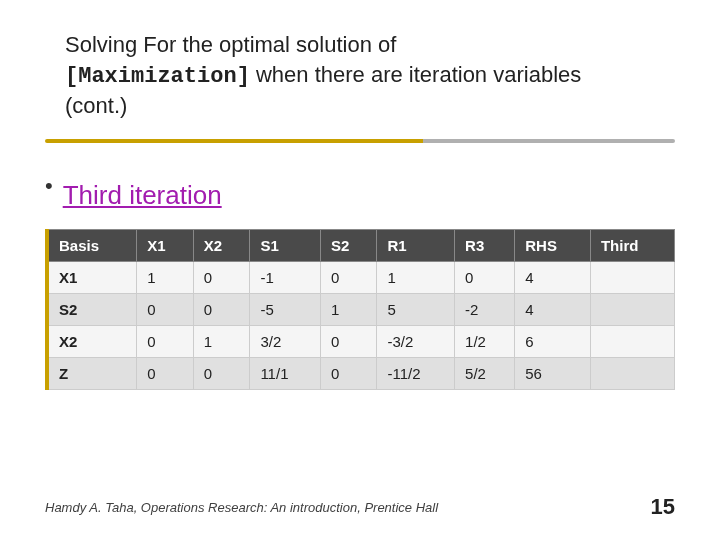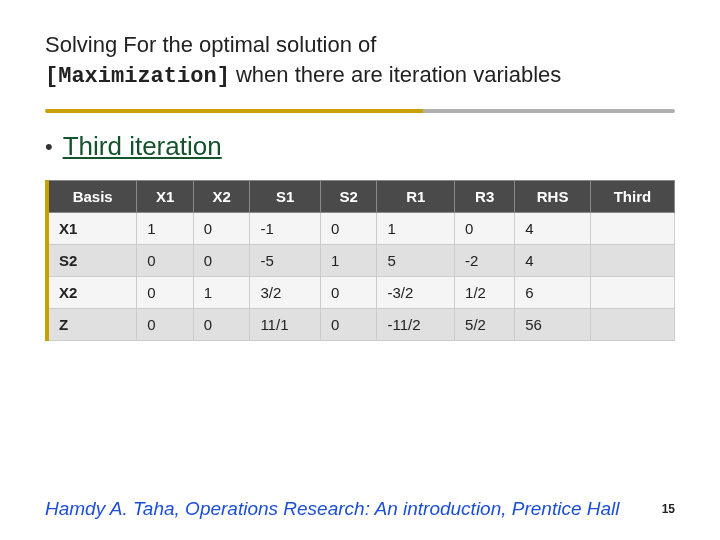--- a/index.html
+++ b/index.html
@@ -11,20 +11,21 @@
       position: relative;
       overflow: hidden;
     }
 
     .slide-content {
       padding: 30px 45px 20px 45px;
     }
 
     .title-area {
       margin-bottom: 18px;
+      margin-left: 20px;
     }
 
     .title-text {
       font-size: 22px;
       color: #222;
       line-height: 1.35;
     }
 
     .title-text .bold-bracket {
       font-weight: bold;
@@ -47,36 +48,37 @@
 
     .bullet-dot {
       font-size: 22px;
       color: #333;
       line-height: 1;
     }
 
     .bullet-label {
       font-size: 26px;
       text-decoration: underline;
-      color: #14532d;
+      color: #a21caf;
       font-weight: normal;
+      margin-top: 19px;
     }
 
     
     .iteration-table {
       border-collapse: collapse;
       width: 100%;
       font-size: 15px;
     }
 
     .iteration-table th {
       background-color: #4a4a4a;
       color: #ffffff;
       padding: 7px 10px;
-      text-align: center;
+      text-align: left;
       font-weight: bold;
       border: 1px solid #888;
     }
 
     .iteration-table td {
       padding: 7px 10px;
       border: 1px solid #ccc;
       color: #222;
     }
 
@@ -98,40 +100,41 @@
       position: absolute;
       bottom: 20px;
       left: 45px;
       right: 45px;
       display: flex;
       justify-content: space-between;
       align-items: center;
     }
 
     .footer-text {
-      font-size: 19px;
-      color: #1d4ed8;
+      font-size: 13px;
+      color: #404040;
       font-style: italic;
     }
 
     .page-number {
-      font-size: 12px;
+      font-size: 22px;
       color: #222;
       font-weight: bold;
     }
   </style>
 </head>
 <body>
 
 <div class="slide-content">
 
   <div class="title-area">
     <div class="title-text">
       <span>Solving For the optimal solution of</span><br>
       <span class="bold-bracket">[Maximization]</span><span> when there are iteration variables</span><br>
+      <span>(cont.)</span>
     </div>
   </div>
 
   <div class="divider-bar"></div>
 
   <div class="bullet-heading">
     <span class="bullet-dot">•</span>
     <span class="bullet-label">Third iteration</span>
   </div>
 

